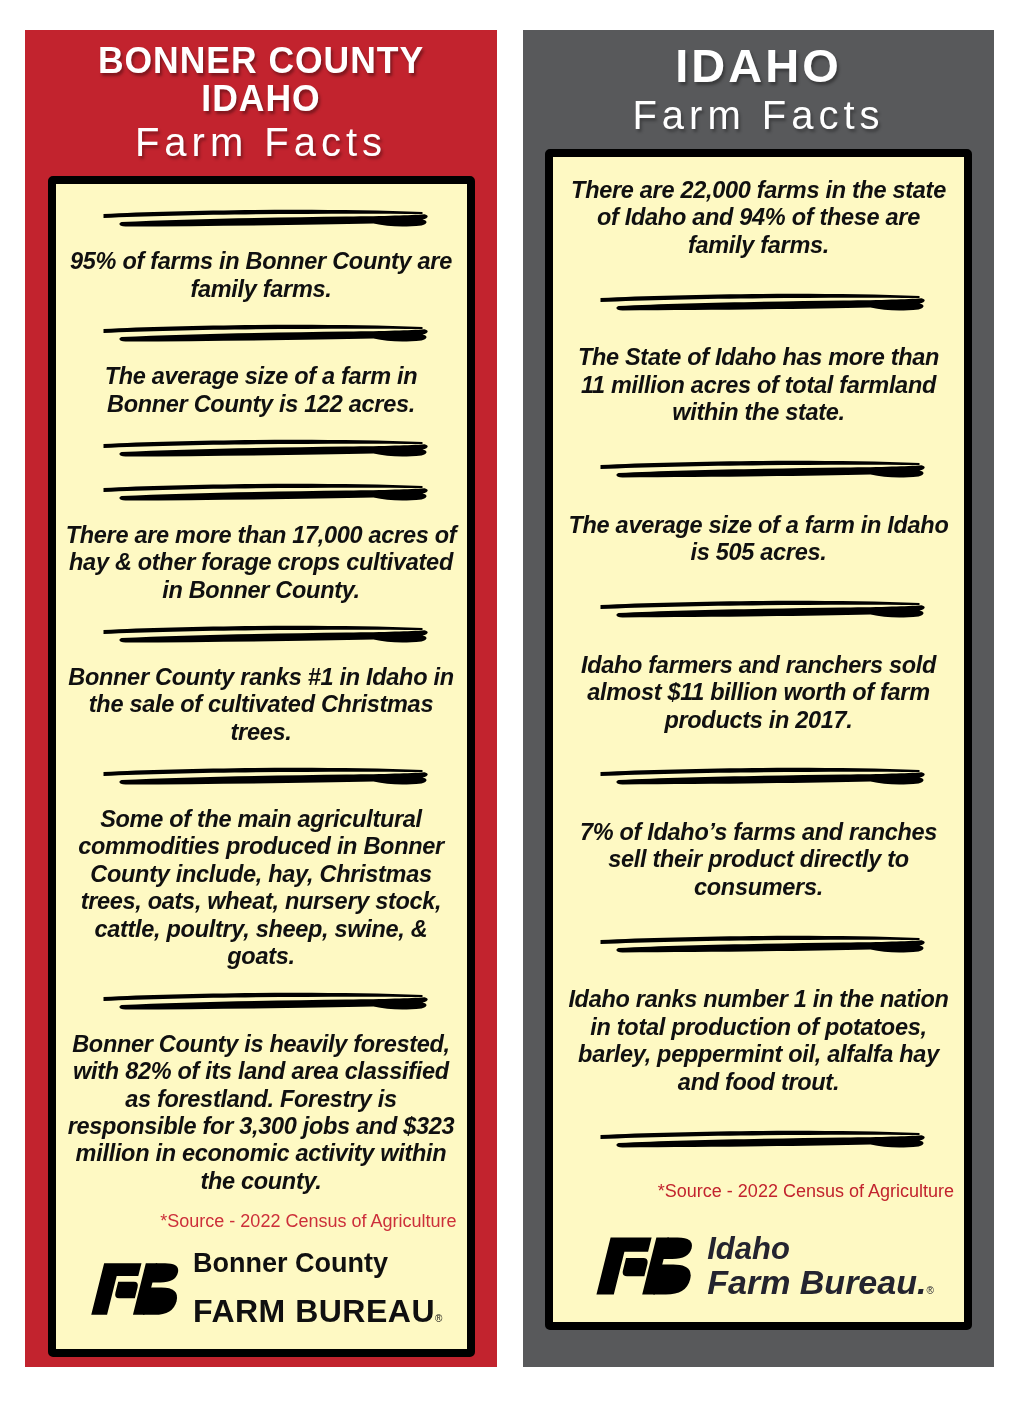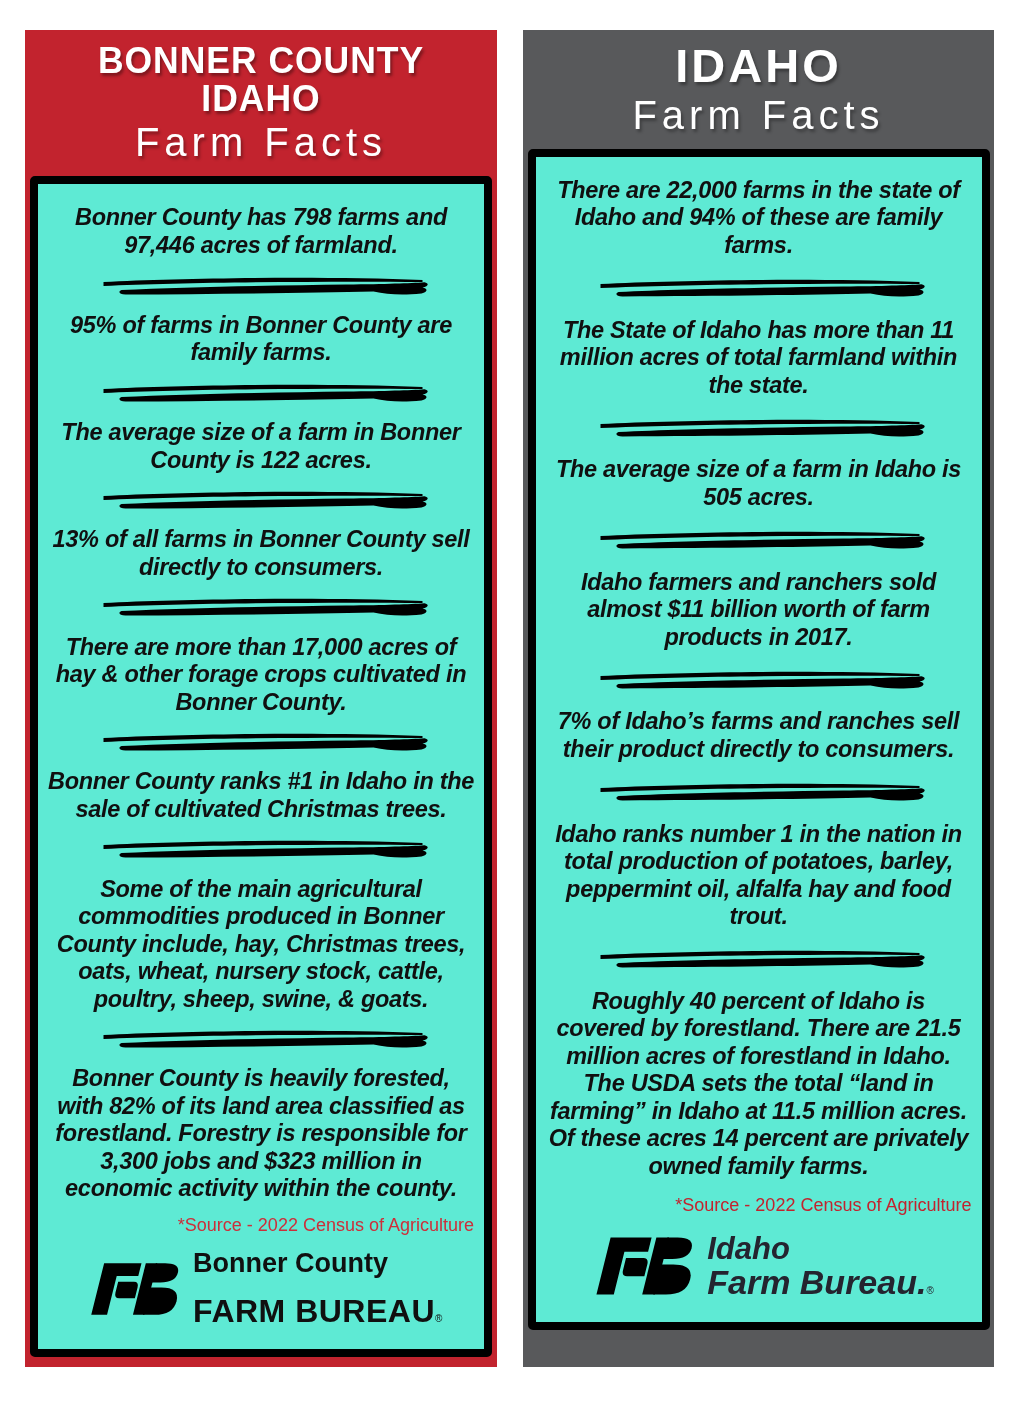--- a/index.html
+++ b/index.html
@@ -11,22 +11,22 @@
   .panel-right{left:523px;width:471px;background:#58595b;}
 
   .panel-header{text-align:center;padding-top:12px;}
   .panel-title{margin:0;color:#ffffff;font-weight:bold;line-height:1.02;
     text-shadow:2px 3px 3px rgba(0,0,0,0.35);}
   .panel-left .panel-title{font-size:37px;letter-spacing:1px;transform:scaleX(0.96);}
   .panel-right .panel-title{font-size:47px;letter-spacing:3px;}
   .panel-subtitle{margin:4px 0 0 0;color:#ffffff;font-weight:400;font-size:40px;
     letter-spacing:5px;line-height:1.05;text-shadow:2px 3px 3px rgba(0,0,0,0.30);}
 
-  .card{width:462px;height:1181px;margin:13px auto 0 auto;box-sizing:border-box;
-    background:#5eead4;border:8px solid #000000;border-radius:5px;
+  .card{width:427px;height:1181px;margin:13px auto 0 auto;box-sizing:border-box;
+    background:#fef9c3;border:8px solid #000000;border-radius:5px;
     display:flex;flex-direction:column;justify-content:space-between;
     padding:20px 10px 16px 10px;}
 
   .fact{margin:0;font-size:23.5px;line-height:1.17;font-weight:bold;font-style:italic;
     text-align:center;color:#101010;letter-spacing:-0.3px;}
 
   .divider{width:345px;height:24px;margin:2px auto;flex:0 0 auto;}
   .divider svg{display:block;width:345px;height:24px;}
 
   .source-line{margin:0;padding-left:14px;text-align:right;
@@ -65,39 +65,37 @@
 
 <div class="page">
 
   <section class="panel panel-left">
     <header class="panel-header">
       <h1 class="panel-title">BONNER COUNTY IDAHO</h1>
       <h2 class="panel-subtitle">Farm Facts</h2>
     </header>
 
     <div class="card">
-      <p class="fact">Bonner County has 798 farms and 97,446 acres of farmland.</p>
       <div class="divider divider-gray">
           <svg viewBox="0 0 340 24">
             <use href="#scribble"></use>
           </svg>
         </div>
       <p class="fact">95% of farms in Bonner County are family farms.</p>
       <div class="divider divider-gray">
           <svg viewBox="0 0 340 24">
             <use href="#scribble"></use>
           </svg>
         </div>
       <p class="fact">The average size of a farm in Bonner County is 122 acres.</p>
       <div class="divider divider-gray">
           <svg viewBox="0 0 340 24">
             <use href="#scribble"></use>
           </svg>
         </div>
-      <p class="fact">13% of all farms in Bonner County sell directly to consumers.</p>
       <div class="divider divider-gray">
           <svg viewBox="0 0 340 24">
             <use href="#scribble"></use>
           </svg>
         </div>
       <p class="fact">There are more than 17,000 acres of hay &amp; other forage crops cultivated in Bonner County.</p>
       <div class="divider divider-gray">
           <svg viewBox="0 0 340 24">
             <use href="#scribble"></use>
           </svg>
@@ -169,21 +167,20 @@
           <svg viewBox="0 0 340 24">
             <use href="#scribble"></use>
           </svg>
         </div>
       <p class="fact">Idaho ranks number 1 in the nation in total production of potatoes, barley, peppermint oil, alfalfa hay and food trout.</p>
       <div class="divider divider-red">
           <svg viewBox="0 0 340 24">
             <use href="#scribble"></use>
           </svg>
         </div>
-      <p class="fact">Roughly 40 percent of Idaho is covered by forestland. There are 21.5 million acres of forestland in Idaho. The USDA sets the total “land in farming” in Idaho at 11.5 million acres. Of these acres 14 percent are privately owned family farms.</p>
 
       <p class="source-line">*Source - 2022 Census of Agriculture</p>
 
       <div class="logo-row">
         <svg class="logo-mark" width="112" height="64" viewBox="0 0 142 80">
           <style>.lm2 .mk-dark{fill:#24242f}.lm2 .mk-red{fill:#cb2229}</style>
           <g class="lm2">
               <use href="#fb-mark"></use>
             </g>
         </svg>

